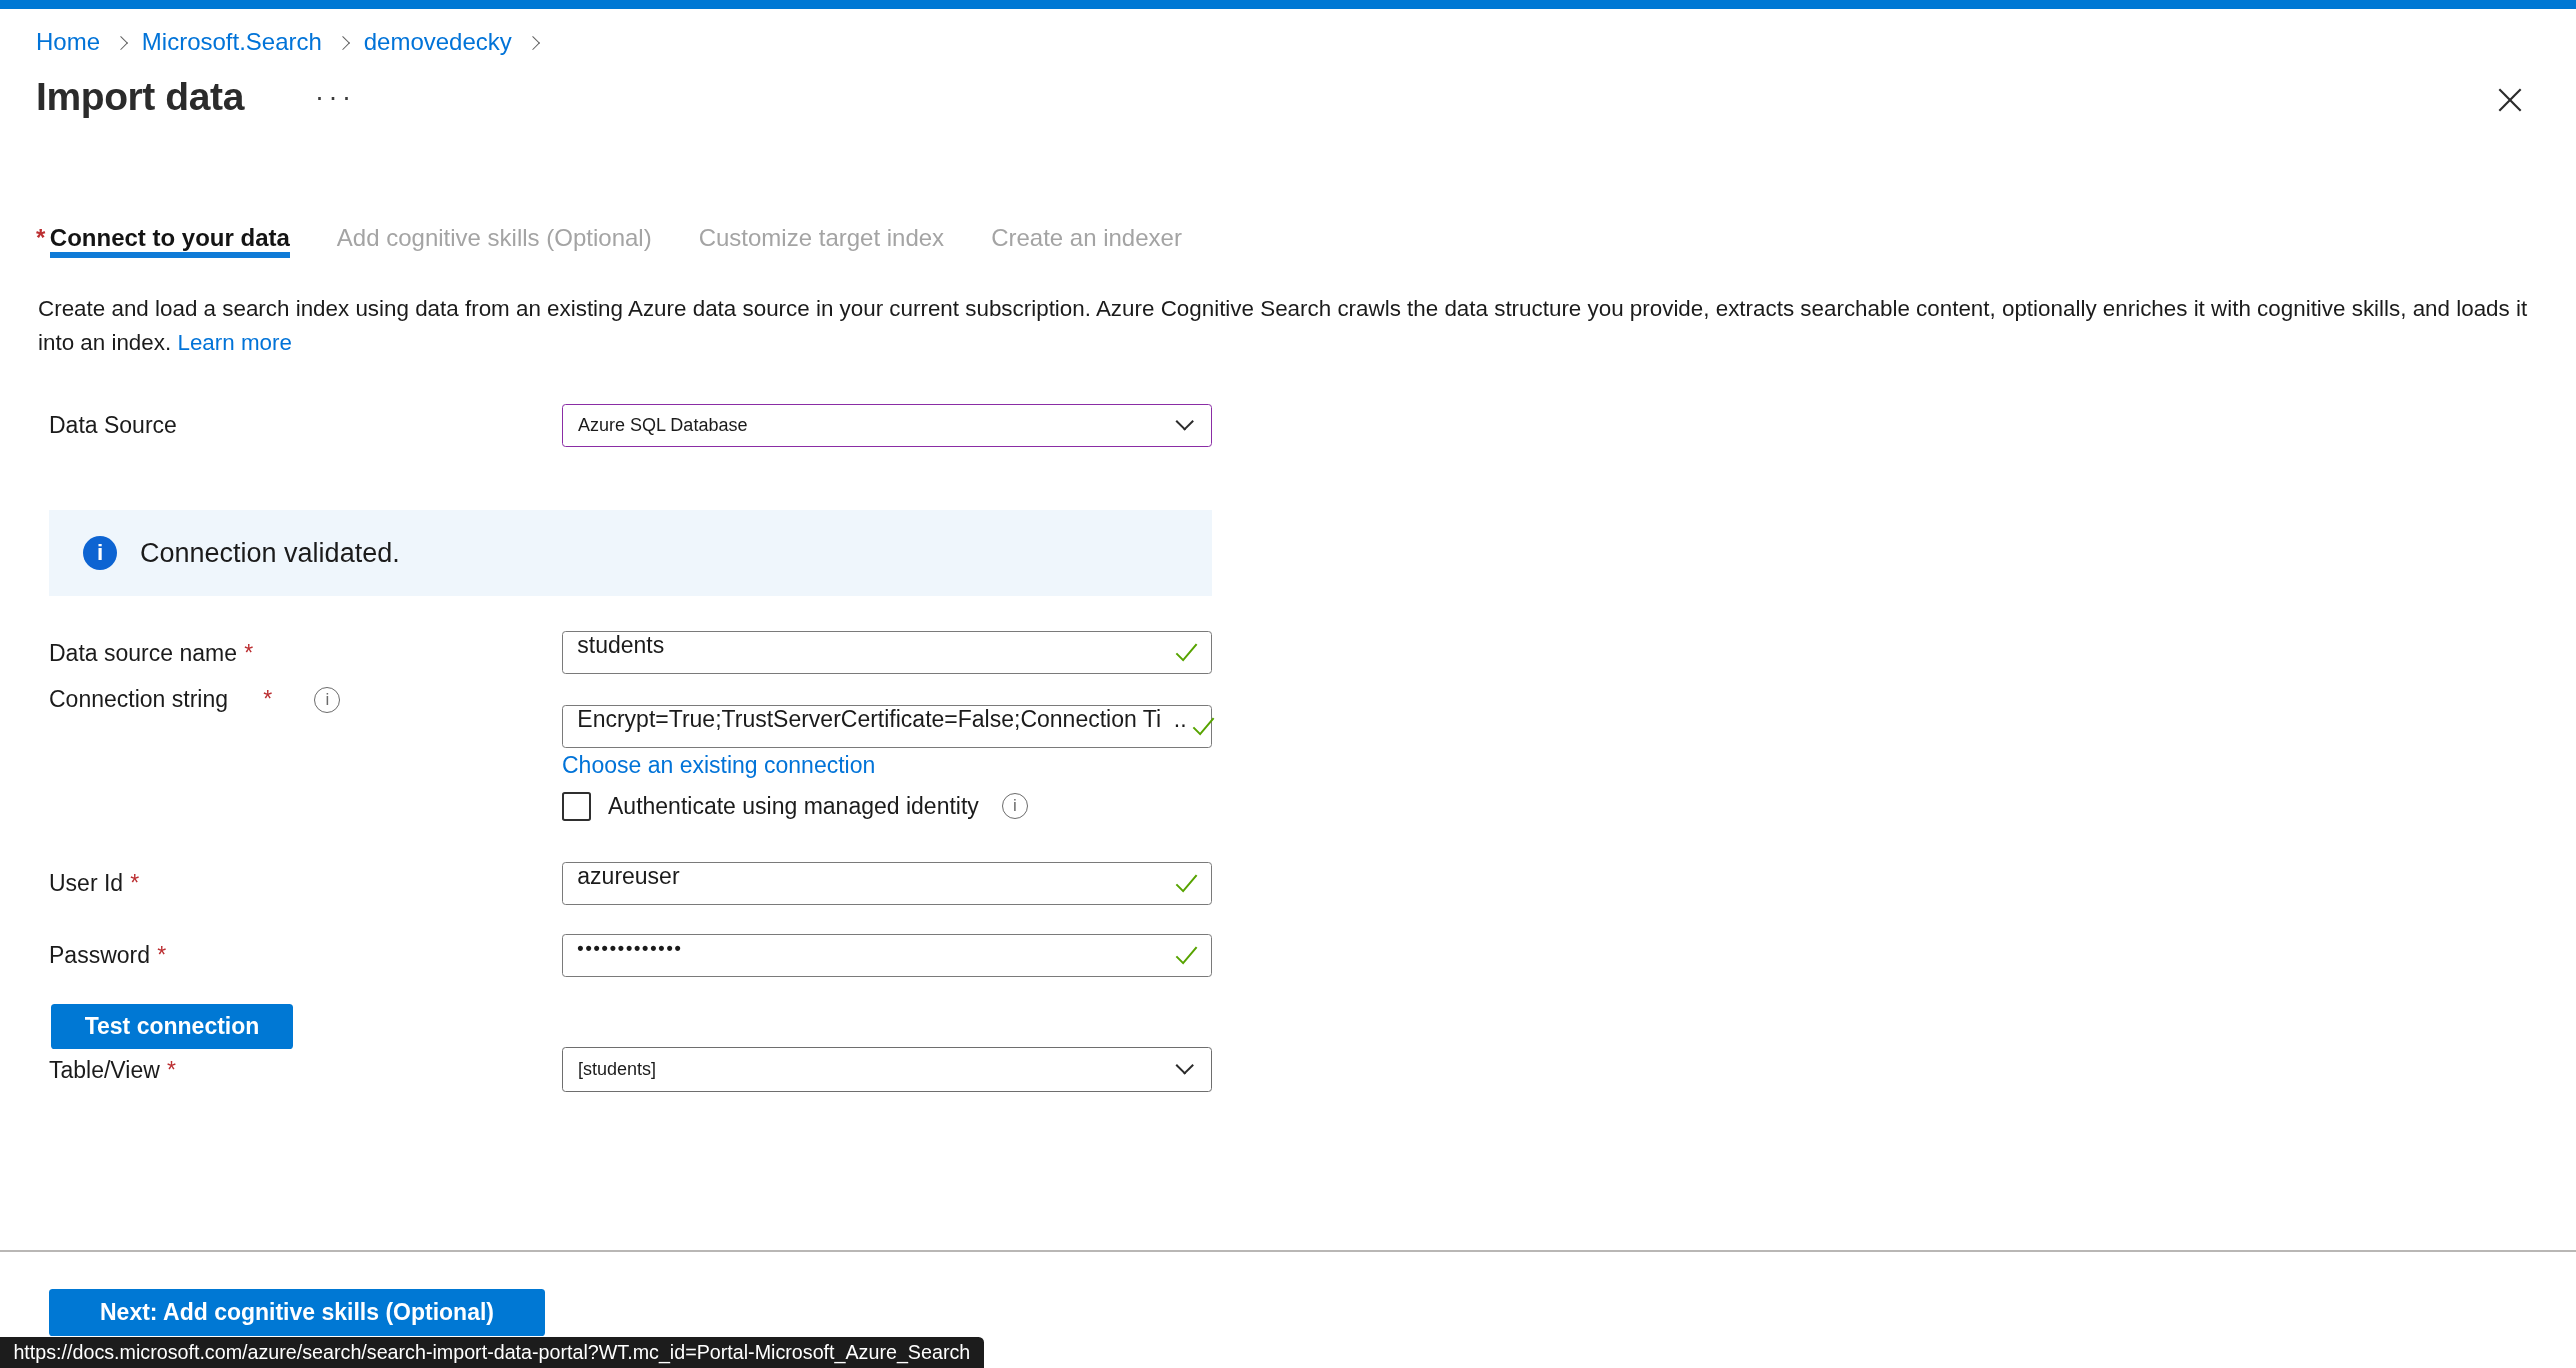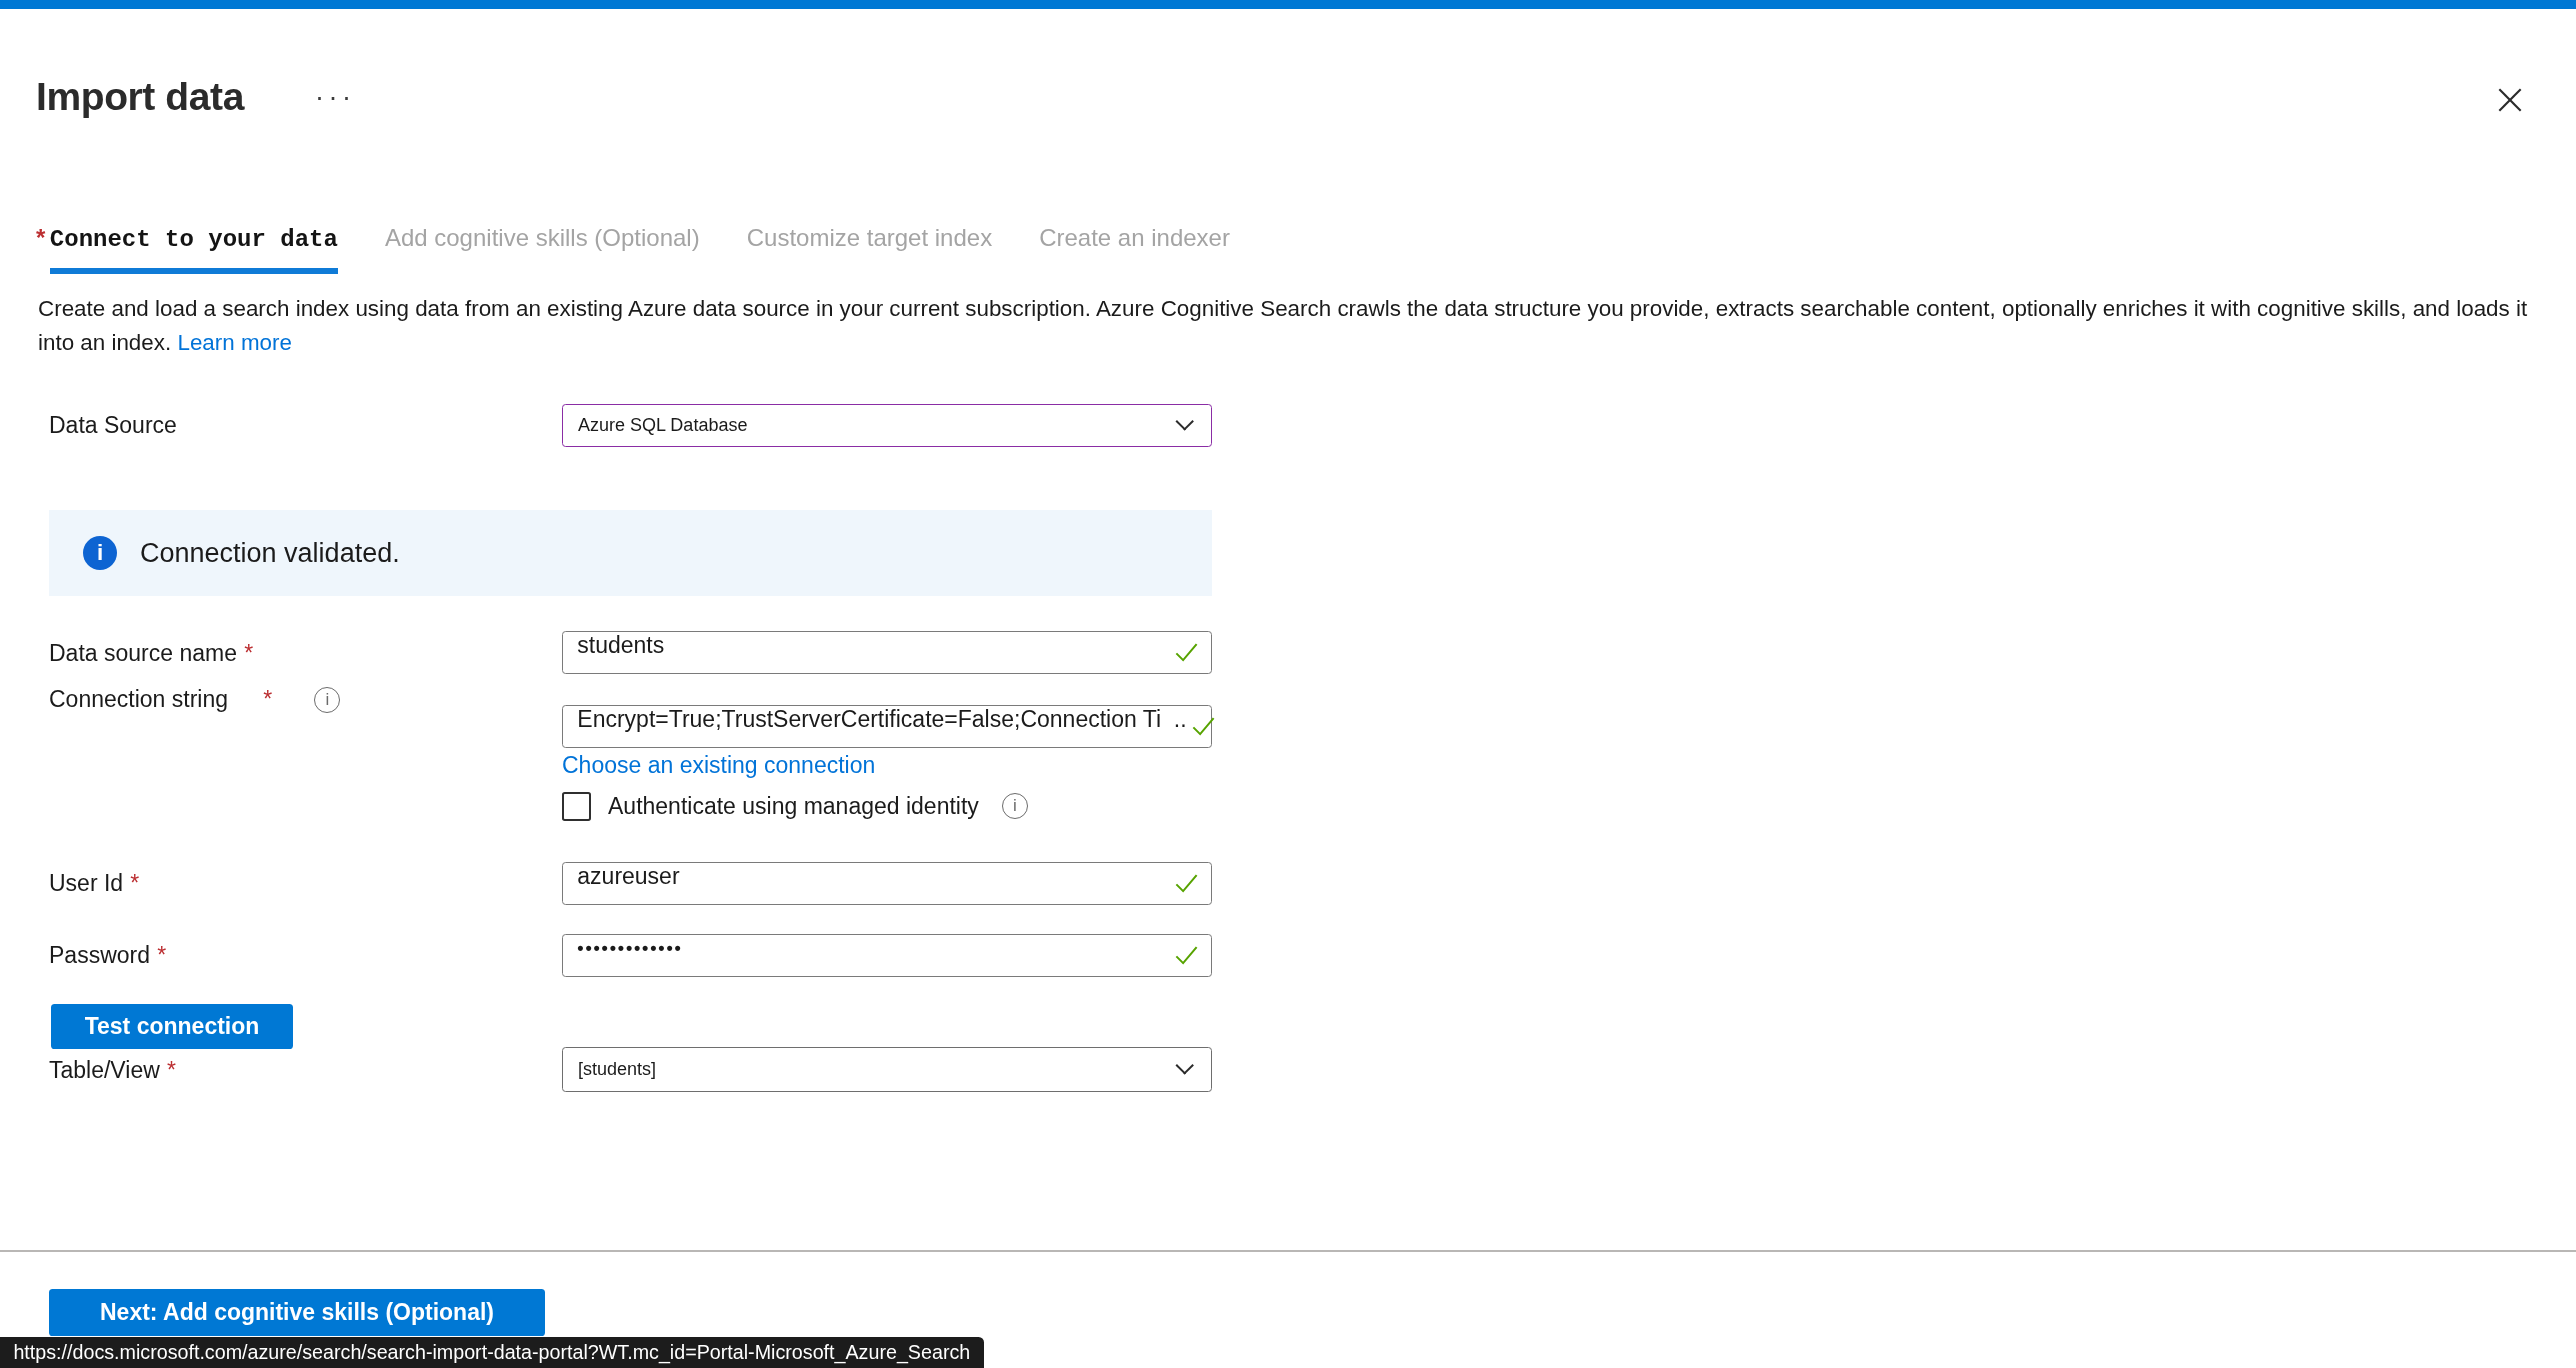--- a/index.html
+++ b/index.html
@@ -18,21 +18,21 @@
   
   .page-title { position:absolute; left:36px; top:75px; font-size:39px; font-weight:700; color:#2b2b2b; letter-spacing:-0.4px; }
   .more-icon { position:absolute; left:315px; top:82px; font-size:27px; color:#3a3a3a; letter-spacing:4.5px; cursor:pointer; }
   .close-btn { position:absolute; left:2494px; top:84px; width:32px; height:32px; cursor:pointer; }
 
   
   .tabs { position:absolute; left:36px; top:224px; display:flex; gap:47px; font-size:24px; }
   .tab { color:#a4a4a4; cursor:pointer; white-space:nowrap; }
   .tab.active { color:#141414; font-weight:700; }
   .tab .req-star { color:#BC2F32; margin-right:4.5px; font-weight:700; }
-  .tab.active .tab-label { display:inline-block; padding-bottom:15px; border-bottom:6.3px solid #0F7BD7;font-family:Liberation Mono, monospace; }
+  .tab.active .tab-label { display:inline-block; border-bottom:6.3px solid #0F7BD7; }
 
   
   .desc { position:absolute; left:38px; top:292px; width:2510px; font-size:22.4px; line-height:34px; color:#1b1b1b; }
   .link { color:#0173D8; text-decoration:none; cursor:pointer; }
 
   
   .lbl { position:absolute; left:49px; font-size:23px; color:#1b1b1b; display:flex; align-items:center;justify-content:center; }
   .req { color:#BC2F32; margin-left:7.2px; }
 
   
@@ -74,20 +74,28 @@
   .footer-divider { position:absolute; left:0; top:1250px; width:2576px; height:1.8px; background:#b9b7b5; }
   .urlbar { position:absolute; left:0; top:1337px; height:31px; background:#1c1c1c; color:#fff; font-size:19.7px; line-height:31px; padding:0 13.4px; border-top-right-radius:5.4px; white-space:nowrap; }
 </style>
 </head>
 <body>
 
 <div id="screen">
 
   <div class="topbar"></div>
 
+  <div class="breadcrumb">
+    <a>Home</a>
+    <span class="bchev"></span>
+    <a>Microsoft.Search</a>
+    <span class="bchev"></span>
+    <a>demovedecky</a>
+    <span class="bchev"></span>
+  </div>
 
   <div class="page-title">Import data</div>
   <div class="more-icon">···</div>
   <svg class="close-btn" viewBox="0 0 36 36">
     <line x1="6" y1="6" x2="30" y2="30" stroke="#2b2b2b" stroke-width="2.4"></line>
     <line x1="30" y1="6" x2="6" y2="30" stroke="#2b2b2b" stroke-width="2.4"></line>
   </svg>
 
   <div class="tabs">
     <div class="tab active">

